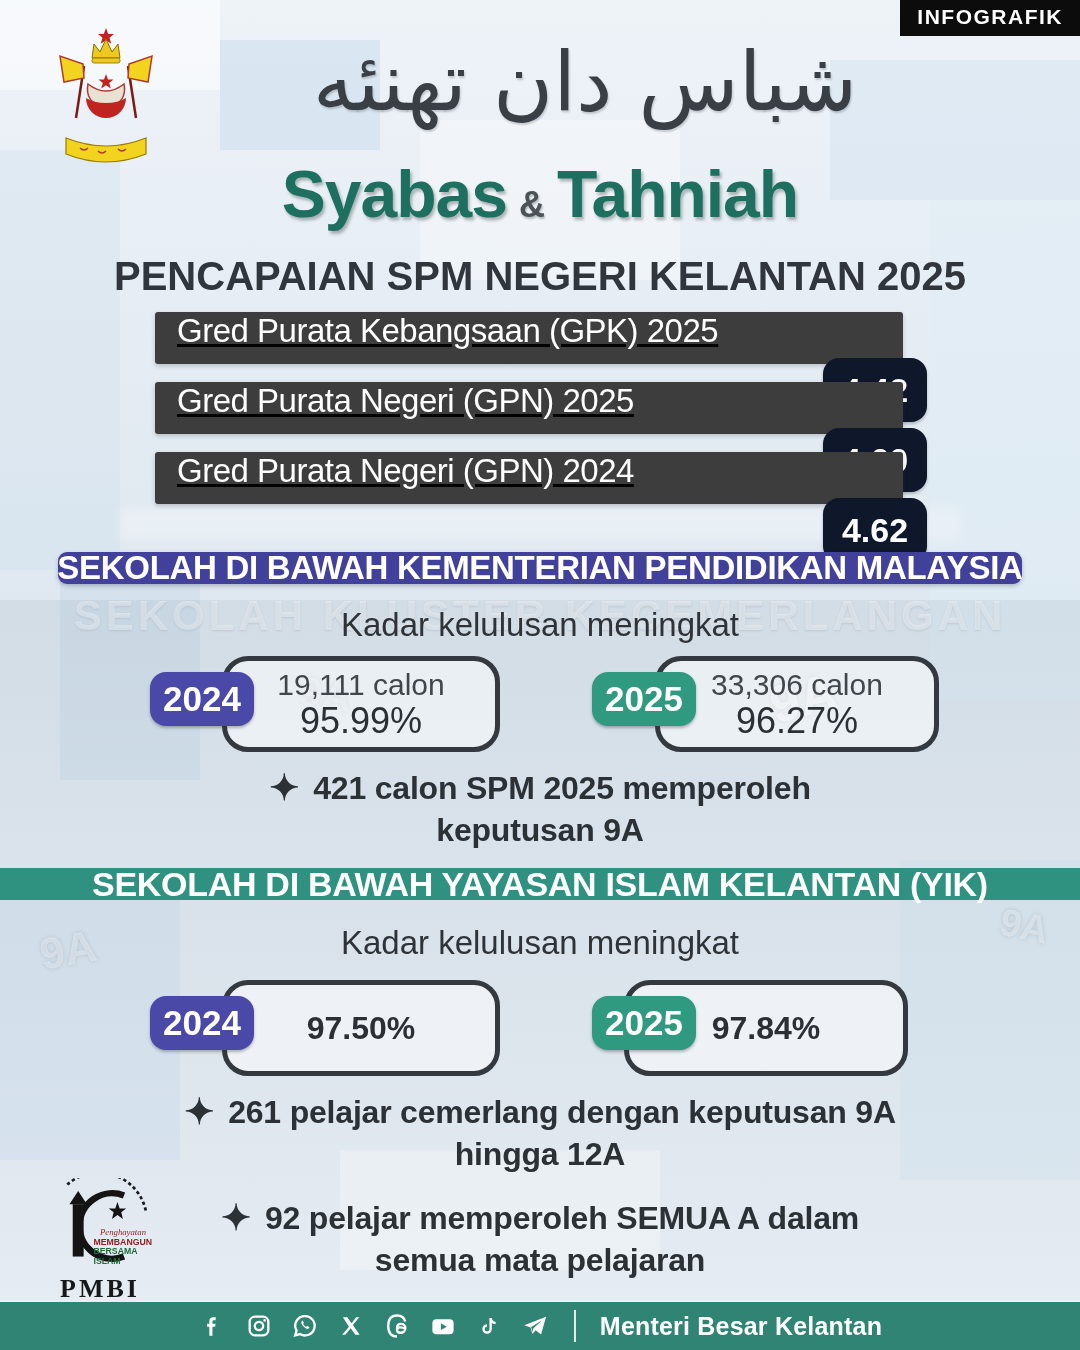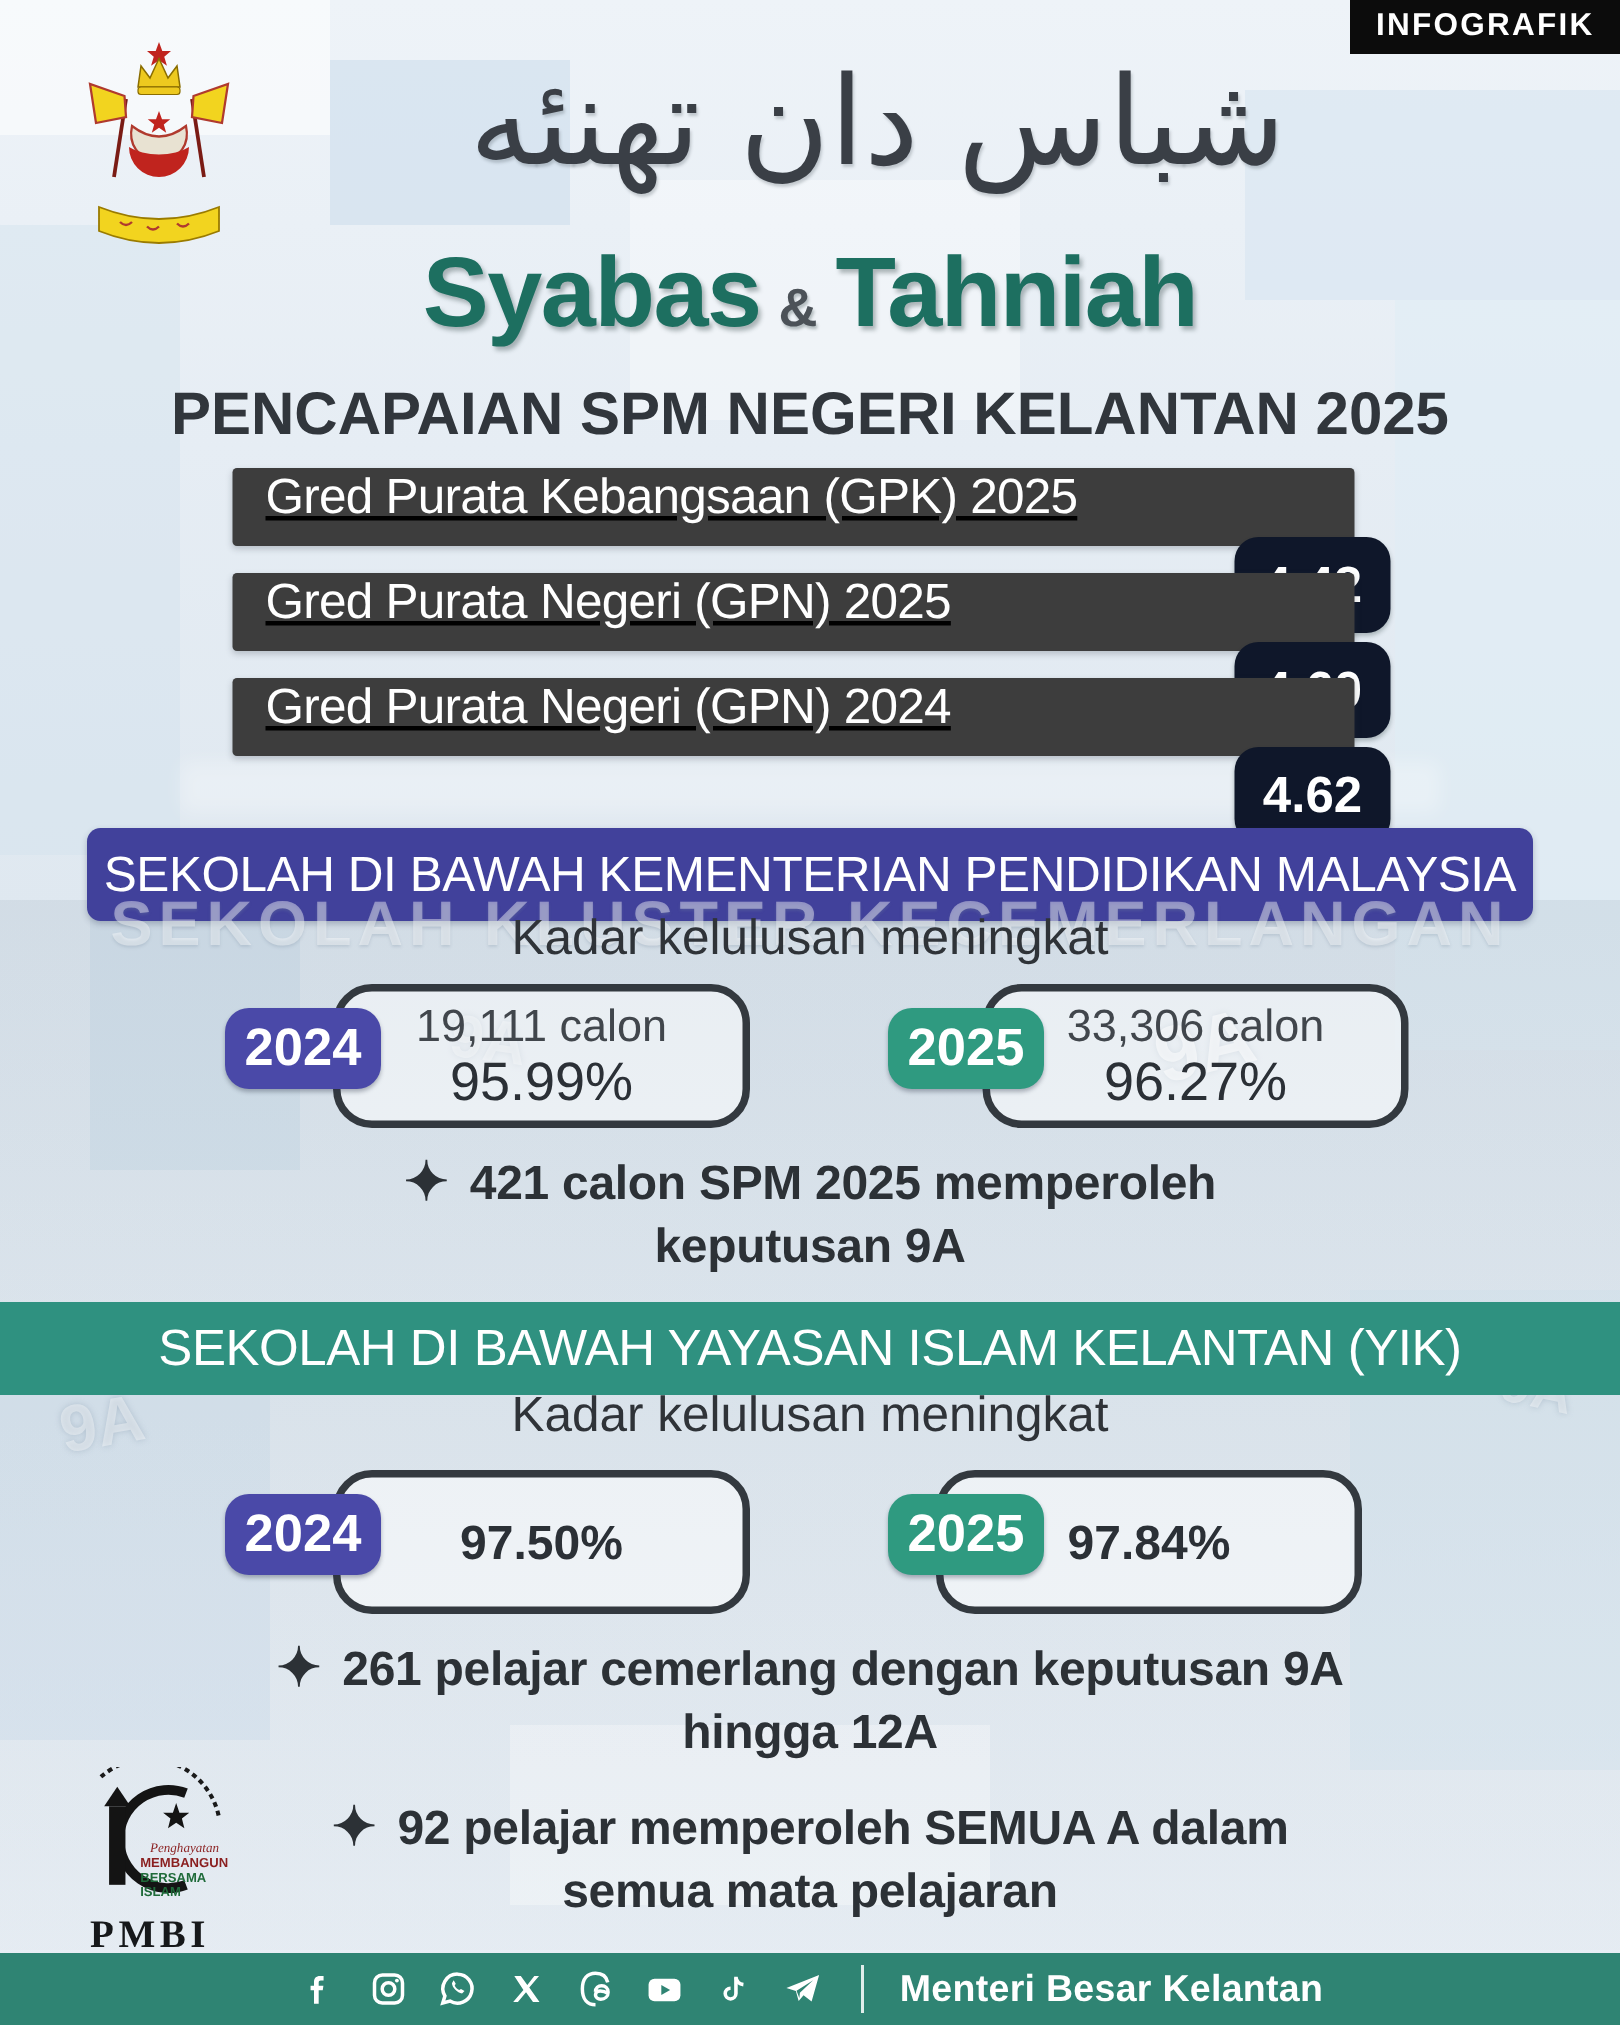--- a/index.html
+++ b/index.html
@@ -55,22 +55,22 @@
   .gred-label{color:#fff;font-size:33px;font-weight:normal;letter-spacing:-0.5px;white-space:nowrap;}
   .gred-badge{
     position:absolute;right:-24px;top:-2px;height:64px;min-width:104px;
     background:#0f172a;border-radius:16px;color:#fff;font-weight:bold;font-size:34px;
     display:flex;align-items:center;justify-content:center;
     box-shadow:0 2px 3px rgba(40,60,60,.3);
     margin-top:48px;
   }
   
   .banner{
-    position:absolute;height:62px;display:flex;align-items:center;justify-content:center;
-    color:#fff;font-weight:normal;white-space:nowrap;
+    position:absolute;height:32px;display:flex;align-items:center;justify-content:center;
+    color:#fff;font-weight:bold;white-space:nowrap;
   }
   .banner.purple{left:58px;right:58px;top:552px;background:#41419b;border-radius:9px;
     font-size:33px;letter-spacing:-0.3px;box-shadow:0 2px 4px rgba(50,60,90,.3);}
   .banner.teal{left:0;right:0;top:868px;background:#2f9180;font-size:34px;letter-spacing:-0.3px;}
   .kadar{
     position:absolute;left:0;right:0;text-align:center;font-size:33px;color:#2f3338;
     letter-spacing:0px;
   }
   .kadar.k1{top:606px;}
   .kadar.k2{top:924px;}

